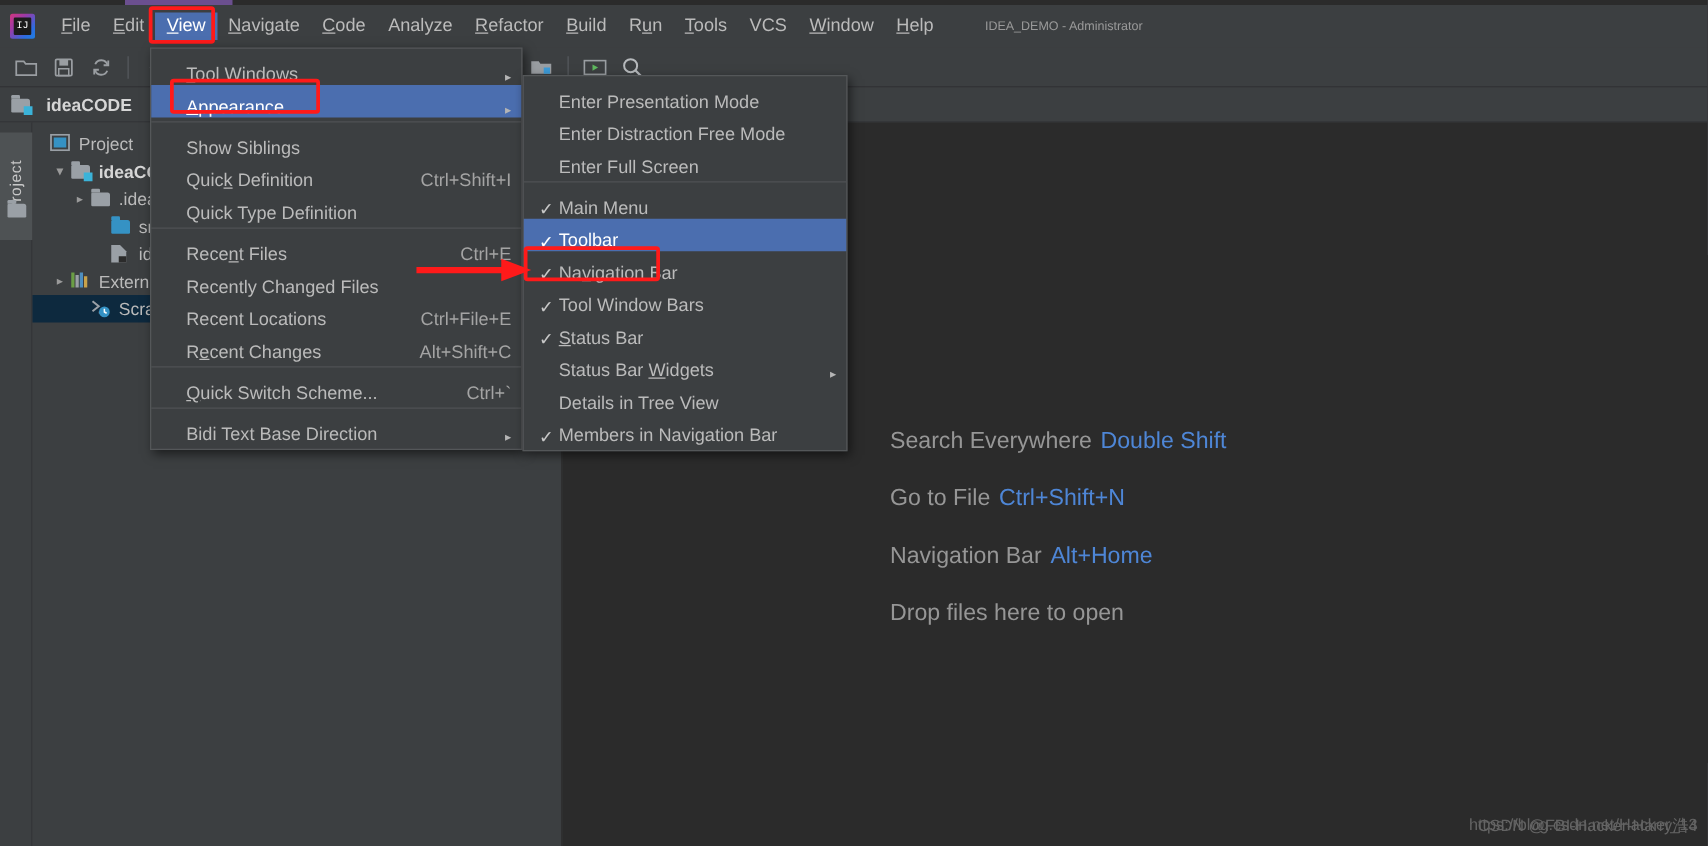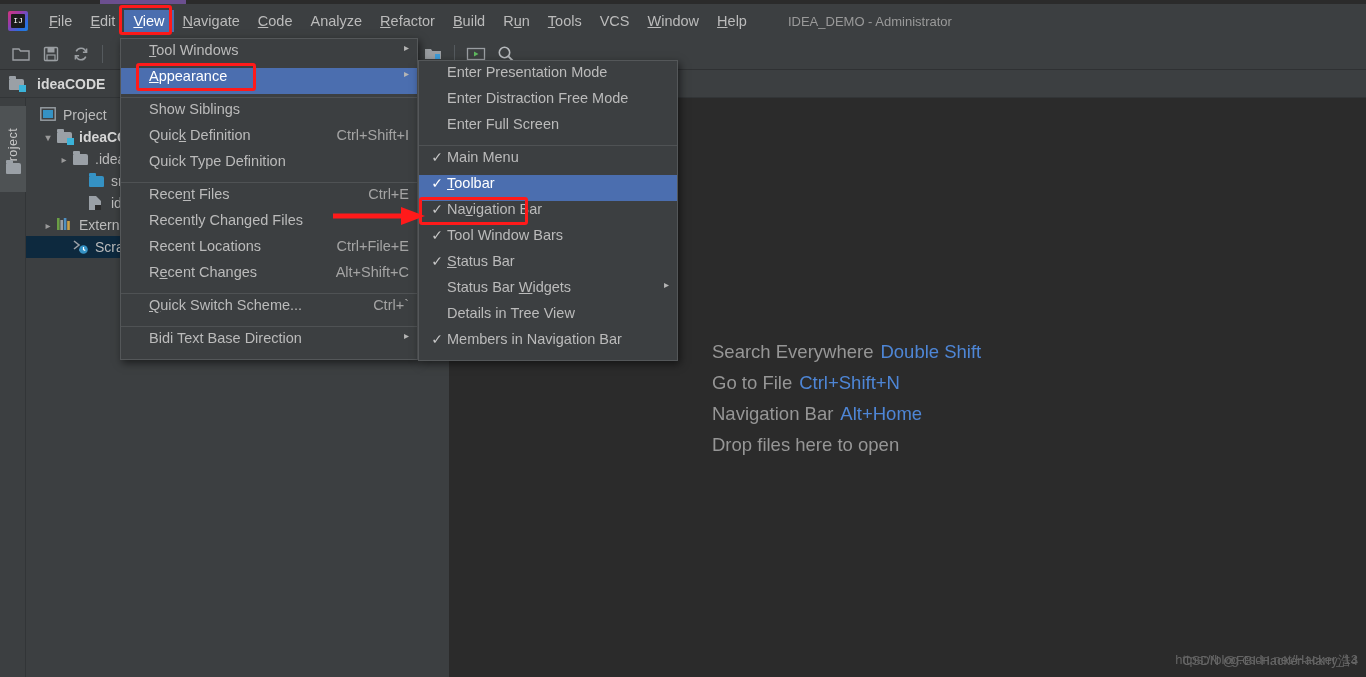--- a/index.html
+++ b/index.html
@@ -42,21 +42,21 @@
     color: #bbbbbb; font-size: 14.5px; padding: 3px 9px; white-space: nowrap;
     cursor: default; position: relative;
   }
   .menuitem u { text-decoration: underline; }
   .menuitem.active { background: #4b6eaf; color: #ffffff; }
   .redbox {
     position: absolute; border: 3px solid #ff1a1a; border-radius: 3px;
     pointer-events: none;
   }
   .wintitle {
-    color: #9a9a9a; font-size: 13px; margin-left: 32px; white-space: nowrap;
+    color: #9a9a9a; font-size: 10px; margin-left: 32px; white-space: nowrap;
   }
 
   
   .toolbar {
     position: absolute; left: 0; top: 38px; width: 1366px; height: 32px;
     background: #3c3f41; border-bottom: 1px solid #2f3133;
     display: flex; align-items: center;
   }
   .tbicon {
     width: 26px; height: 24px; margin: 0 2px;
@@ -137,21 +137,21 @@
     background: #3bb3d9;
   }
 
   
   .editor {
     position: absolute; left: 450px; top: 98px; width: 916px; height: 579px;
     background: #2b2b2b;
   }
   .hints {
     position: absolute; left: 262px; top: 243px;
-    display: flex; flex-direction: column; gap: 9px;
+    display: flex; flex-direction: column; gap: 24px;
   }
   .hintrow { font-size: 18.5px; color: #969696; white-space: nowrap; }
   .hintrow .key { color: #4e86d6; margin-left: 7px; }
 
   .watermark {
     position: absolute; right: 8px; bottom: 10px;
     color: #6e6e6e; font-size: 13px; opacity: .85;
     white-space: nowrap; text-align: center;
   }
   .watermark .l2 {
@@ -161,21 +161,21 @@
   
   .popup {
     position: absolute; background: #3c3f41;
     border: 1px solid #545759; box-shadow: 2px 3px 8px rgba(0,0,0,.55);
     padding: 3px 0;
   }
   .viewmenu { left: 120px; top: 38px; width: 298px; }
   .appmenu  { left: 418px; top: 60px; width: 260px; }
 
   .mi {
-    display: flex; align-items: flex-start; height: 26px;
+    display: flex; align-items: flex-end; height: 26px;
     color: #bbbbbb; font-size: 14.5px; padding: 0 8px;
     white-space: nowrap; position: relative;
   }
   .mi.sel { background: #4b6eaf; color: #ffffff; }
   .mi .check { width: 20px; flex: none; font-size: 14px; text-align: center; color: #c7c7c7; }
   .mi.sel .check { color: #ffffff; }
   .mi .lbl { flex: 1; }
   .mi .acc { color: #a4a4a4; margin-left: 28px; }
   .mi .sub { margin-left: 16px; font-size: 10px; color: #b5b5b5; }
   .msep { height: 1px; background: #4f5254; margin: 3px 0; }

